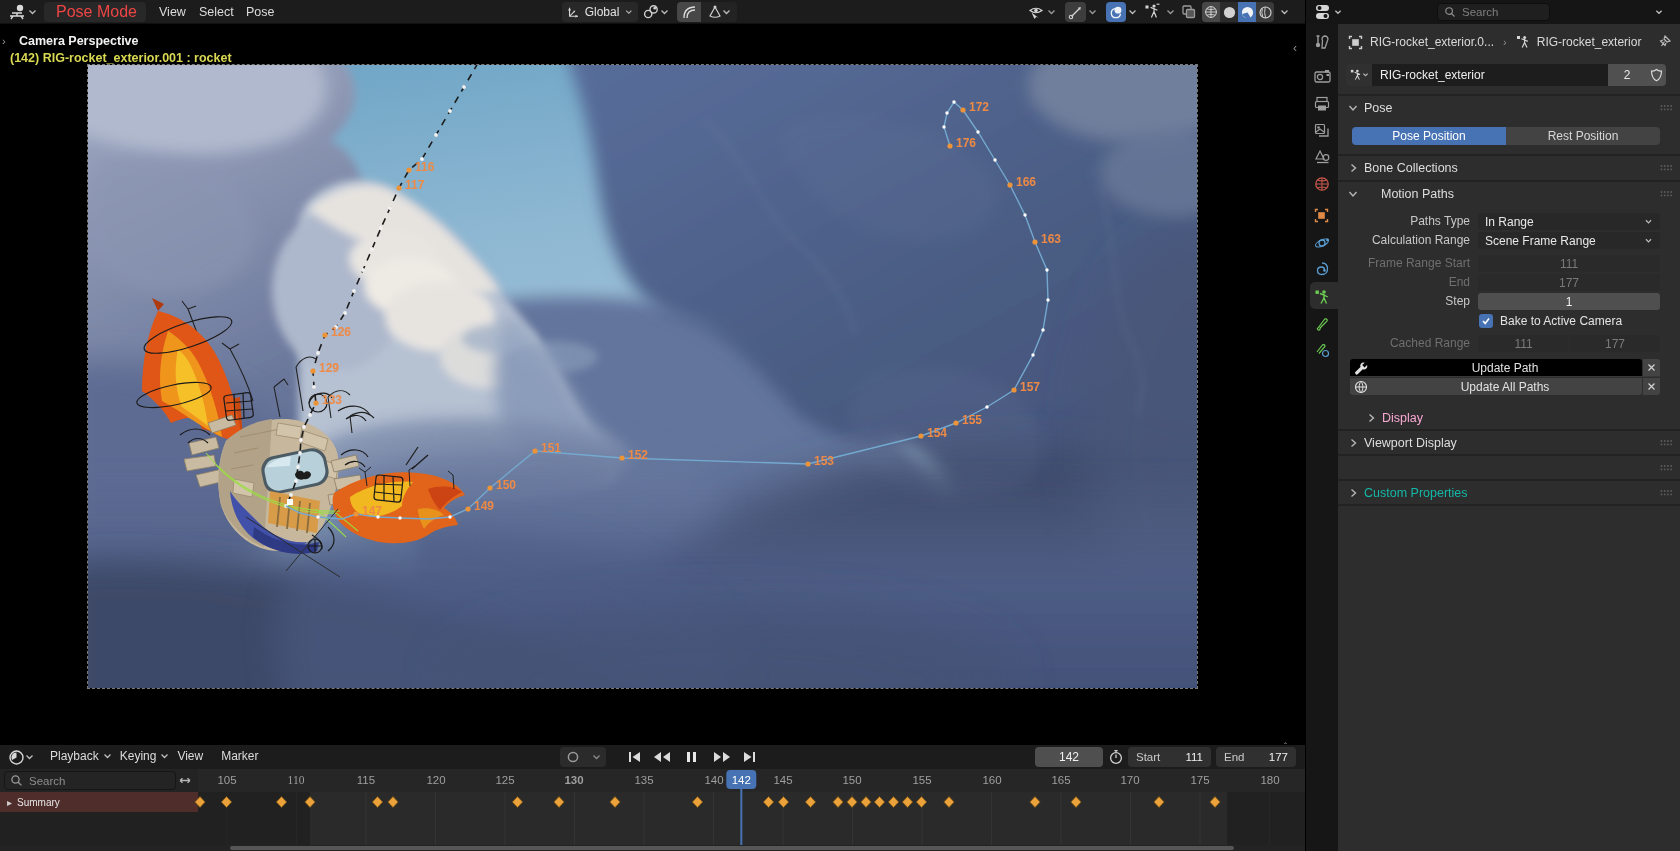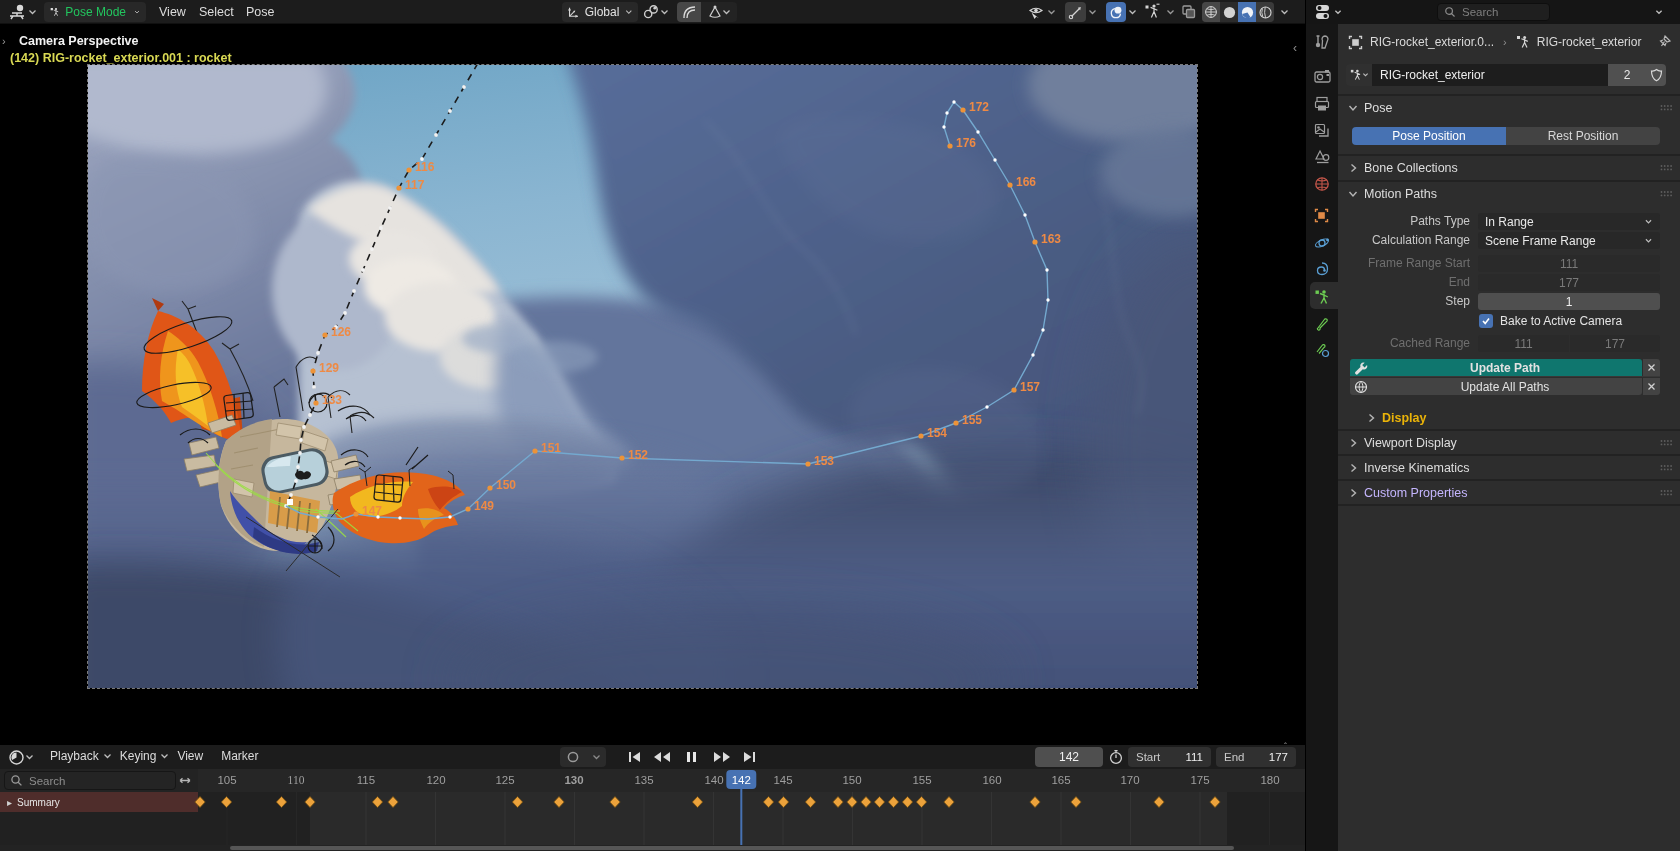--- a/index.html
+++ b/index.html
@@ -24,21 +24,21 @@
         <path d="M1.5 6.5 L4.5 9.5 L7.5 6.5" stroke="#bdbdbd" stroke-width="1.3" fill="none"></path>
       </svg>
   </div>
 
   <div class="abs row" style="left:44px;top:2px;width:102px;height:20px;background:#282828;border-radius:4px;padding:0 6px;">
     <svg width="14" height="14" viewBox="0 0 14 14">
       <rect x="1" y="1" width="3.4" height="3.4" fill="#e0e0e0"></rect>
       <circle cx="9" cy="2.6" r="1.6" fill="#e0e0e0"></circle>
       <path d="M9 4.4 L9 8 M9 5.4 L5.6 4 M9 5.4 L12.4 6.6 M9 8 L6.6 12.6 M9 8 L11.4 12.6" stroke="#e0e0e0" stroke-width="1.2" fill="none"></path>
     </svg>
-    <span style="color:#22c55e;font-size:12px;margin-left:6px;">Pose Mode</span>
+    <span style="color:#ef4444;font-size:16px;margin-left:6px;">Pose Mode</span>
     <svg width="9" height="16" viewBox="0 0 9 16" style="margin-left:8px;">
         <path d="M1.5 6.5 L4.5 9.5 L7.5 6.5" stroke="#bdbdbd" stroke-width="1.3" fill="none"></path>
       </svg>
   </div>
   <span class="abs" style="left:159px;top:5px;color:#dcdcdc;font-size:12.5px;">View</span>
   <span class="abs" style="left:199px;top:5px;color:#dcdcdc;font-size:12.5px;">Select</span>
   <span class="abs" style="left:246px;top:5px;color:#dcdcdc;font-size:12.5px;">Pose</span>
 
   <div class="abs row" style="left:562px;top:2px;width:76px;height:20px;background:#282828;border-radius:4px;padding:0 5px;">
     <svg width="15" height="15" viewBox="0 0 15 15">
@@ -755,21 +755,21 @@
           <circle cx="11.100000000000001" cy="5.4" r="0.9" fill="#5e5e5e"></circle>
         </svg>
       </div>
     <div class="abs" style="left:0;top:156px;width:342px;height:2px;background:#222222;"></div>
     <div class="abs row" style="left:0;top:160px;width:342px;height:20px;">
         <div style="margin-left:10px;">
           <svg width="10" height="10" viewBox="0 0 10 10">
             <path d="M1.5 3 L5 7 L8.5 3" stroke="#b5b5b5" stroke-width="1.4" fill="none"></path>
           </svg>
         </div>
-        <span style="color:#dedede;font-size:12.5px;margin-left:6px;">Motion Paths</span>
+        <span style="color:#dedede;font-size:12.5px;margin-left:23px;">Motion Paths</span>
       </div>
       <div class="abs" style="left:322px;top:166px;">
         <svg width="13" height="8" viewBox="0 0 13 8">
           <circle cx="1.5" cy="2" r="0.9" fill="#5e5e5e"></circle>
           <circle cx="4.7" cy="2" r="0.9" fill="#5e5e5e"></circle>
           <circle cx="7.9" cy="2" r="0.9" fill="#5e5e5e"></circle>
           <circle cx="11.100000000000001" cy="2" r="0.9" fill="#5e5e5e"></circle>
           <circle cx="1.5" cy="5.4" r="0.9" fill="#5e5e5e"></circle>
           <circle cx="4.7" cy="5.4" r="0.9" fill="#5e5e5e"></circle>
           <circle cx="7.9" cy="5.4" r="0.9" fill="#5e5e5e"></circle>
@@ -810,21 +810,21 @@
         </div>
     <span style="color:#e4e4e4;font-size:12px;margin-left:7px;">Bake to Active Camera</span>
     </div>
     <div class="abs" style="left:0;top:311px;width:132px;height:17px;text-align:right;color:#6f6f6f;font-size:12px;line-height:17px;">Cached Range</div>
     <div class="abs row" style="left:140px;top:311px;width:91px;height:17px;background:#2a2a2a;border-radius:3px 0 0 3px;justify-content:center;">
         <span style="color:#7a7a7a;font-size:12px;">111</span>
       </div>
     <div class="abs row" style="left:232px;top:311px;width:90px;height:17px;background:#2a2a2a;border-radius:0 3px 3px 0;justify-content:center;">
         <span style="color:#7a7a7a;font-size:12px;">177</span>
       </div>
-    <div class="abs row" style="left:12px;top:335px;width:292px;height:17px;background:#0f766e;border-radius:3px 3px 0 0;font-weight:bold;">
+    <div class="abs row" style="left:12px;top:335px;width:292px;height:17px;background:#000000;border-radius:3px 3px 0 0;">
     <div style="margin-left:4px;">
           <svg width="14" height="14" viewBox="0 0 14 14">
             <path d="M9.5 1.5 a3.2 3.2 0 0 0 -3 4.4 L1.6 10.8 a1.6 1.6 0 0 0 2.3 2.3 L8.8 8.2 a3.2 3.2 0 0 0 4.2 -4.2 L10.6 6.4 L8.2 4 L10.7 1.7 A3.2 3.2 0 0 0 9.5 1.5 Z" fill="#e0e0e0"></path>
           </svg>
         </div>
     <span style="color:#e2e2e2;font-size:12px;margin:0 auto;">Update Path</span>
     </div>
     <div class="abs row" style="left:305px;top:335px;width:17px;height:17px;background:#434343;border-radius:0 3px 0 0;justify-content:center;">
         <svg width="9" height="9" viewBox="0 0 9 9">
           <path d="M1.5 1.5 L7.5 7.5 M7.5 1.5 L1.5 7.5" stroke="#d0d0d0" stroke-width="1.3"></path>
@@ -844,21 +844,21 @@
           <path d="M1.5 1.5 L7.5 7.5 M7.5 1.5 L1.5 7.5" stroke="#d0d0d0" stroke-width="1.3"></path>
         </svg>
       </div>
     <div class="abs" style="left:12px;top:352px;width:310px;height:1px;background:#383838;"></div>
     <div class="abs row" style="left:0;top:384px;width:342px;height:20px;">
         <div style="margin-left:28px;">
           <svg width="10" height="10" viewBox="0 0 10 10">
             <path d="M3.5 1.5 L7.5 5 L3.5 8.5" stroke="#b5b5b5" stroke-width="1.4" fill="none"></path>
           </svg>
         </div>
-        <span style="color:#eab308;font-size:12.5px;margin-left:6px;font-weight:bold;">Display</span>
+        <span style="color:#f9a8d4;font-size:12.5px;margin-left:6px;">Display</span>
       </div>
     <div class="abs" style="left:0;top:405px;width:342px;height:2px;background:#222222;"></div>
     <div class="abs row" style="left:0;top:409px;width:308px;height:20px;">
         <div style="margin-left:10px;">
           <svg width="10" height="10" viewBox="0 0 10 10">
             <path d="M3.5 1.5 L7.5 5 L3.5 8.5" stroke="#b5b5b5" stroke-width="1.4" fill="none"></path>
           </svg>
         </div>
         <span style="color:#dedede;font-size:12.5px;margin-left:6px;">Viewport Display</span>
       </div>
@@ -868,48 +868,40 @@
           <circle cx="4.7" cy="2" r="0.9" fill="#5e5e5e"></circle>
           <circle cx="7.9" cy="2" r="0.9" fill="#5e5e5e"></circle>
           <circle cx="11.100000000000001" cy="2" r="0.9" fill="#5e5e5e"></circle>
           <circle cx="1.5" cy="5.4" r="0.9" fill="#5e5e5e"></circle>
           <circle cx="4.7" cy="5.4" r="0.9" fill="#5e5e5e"></circle>
           <circle cx="7.9" cy="5.4" r="0.9" fill="#5e5e5e"></circle>
           <circle cx="11.100000000000001" cy="5.4" r="0.9" fill="#5e5e5e"></circle>
         </svg>
       </div>
     <div class="abs" style="left:0;top:430px;width:342px;height:2px;background:#222222;"></div>
-    <div class="abs row" style="left:0;top:434px;width:342px;height:20px;">
-        <div style="margin-left:10px;">
-          <svg width="10" height="10" viewBox="0 0 10 10">
-            <path d="M3.5 1.5 L7.5 5 L3.5 8.5" stroke="#b5b5b5" stroke-width="1.4" fill="none"></path>
-          </svg>
-        </div>
-        <span style="color:#dedede;font-size:12.5px;margin-left:6px;">Inverse Kinematics</span>
-      </div>
       <div class="abs" style="left:322px;top:440px;">
         <svg width="13" height="8" viewBox="0 0 13 8">
           <circle cx="1.5" cy="2" r="0.9" fill="#5e5e5e"></circle>
           <circle cx="4.7" cy="2" r="0.9" fill="#5e5e5e"></circle>
           <circle cx="7.9" cy="2" r="0.9" fill="#5e5e5e"></circle>
           <circle cx="11.100000000000001" cy="2" r="0.9" fill="#5e5e5e"></circle>
           <circle cx="1.5" cy="5.4" r="0.9" fill="#5e5e5e"></circle>
           <circle cx="4.7" cy="5.4" r="0.9" fill="#5e5e5e"></circle>
           <circle cx="7.9" cy="5.4" r="0.9" fill="#5e5e5e"></circle>
           <circle cx="11.100000000000001" cy="5.4" r="0.9" fill="#5e5e5e"></circle>
         </svg>
       </div>
     <div class="abs" style="left:0;top:455px;width:342px;height:2px;background:#222222;"></div>
     <div class="abs row" style="left:0;top:459px;width:342px;height:20px;">
         <div style="margin-left:10px;">
           <svg width="10" height="10" viewBox="0 0 10 10">
             <path d="M3.5 1.5 L7.5 5 L3.5 8.5" stroke="#b5b5b5" stroke-width="1.4" fill="none"></path>
           </svg>
         </div>
-        <span style="color:#c4b5fd;font-size:12.5px;margin-left:6px;">Custom Properties</span>
+        <span style="color:#14b8a6;font-size:12.5px;margin-left:6px;">Custom Properties</span>
       </div>
       <div class="abs" style="left:322px;top:465px;">
         <svg width="13" height="8" viewBox="0 0 13 8">
           <circle cx="1.5" cy="2" r="0.9" fill="#5e5e5e"></circle>
           <circle cx="4.7" cy="2" r="0.9" fill="#5e5e5e"></circle>
           <circle cx="7.9" cy="2" r="0.9" fill="#5e5e5e"></circle>
           <circle cx="11.100000000000001" cy="2" r="0.9" fill="#5e5e5e"></circle>
           <circle cx="1.5" cy="5.4" r="0.9" fill="#5e5e5e"></circle>
           <circle cx="4.7" cy="5.4" r="0.9" fill="#5e5e5e"></circle>
           <circle cx="7.9" cy="5.4" r="0.9" fill="#5e5e5e"></circle>

